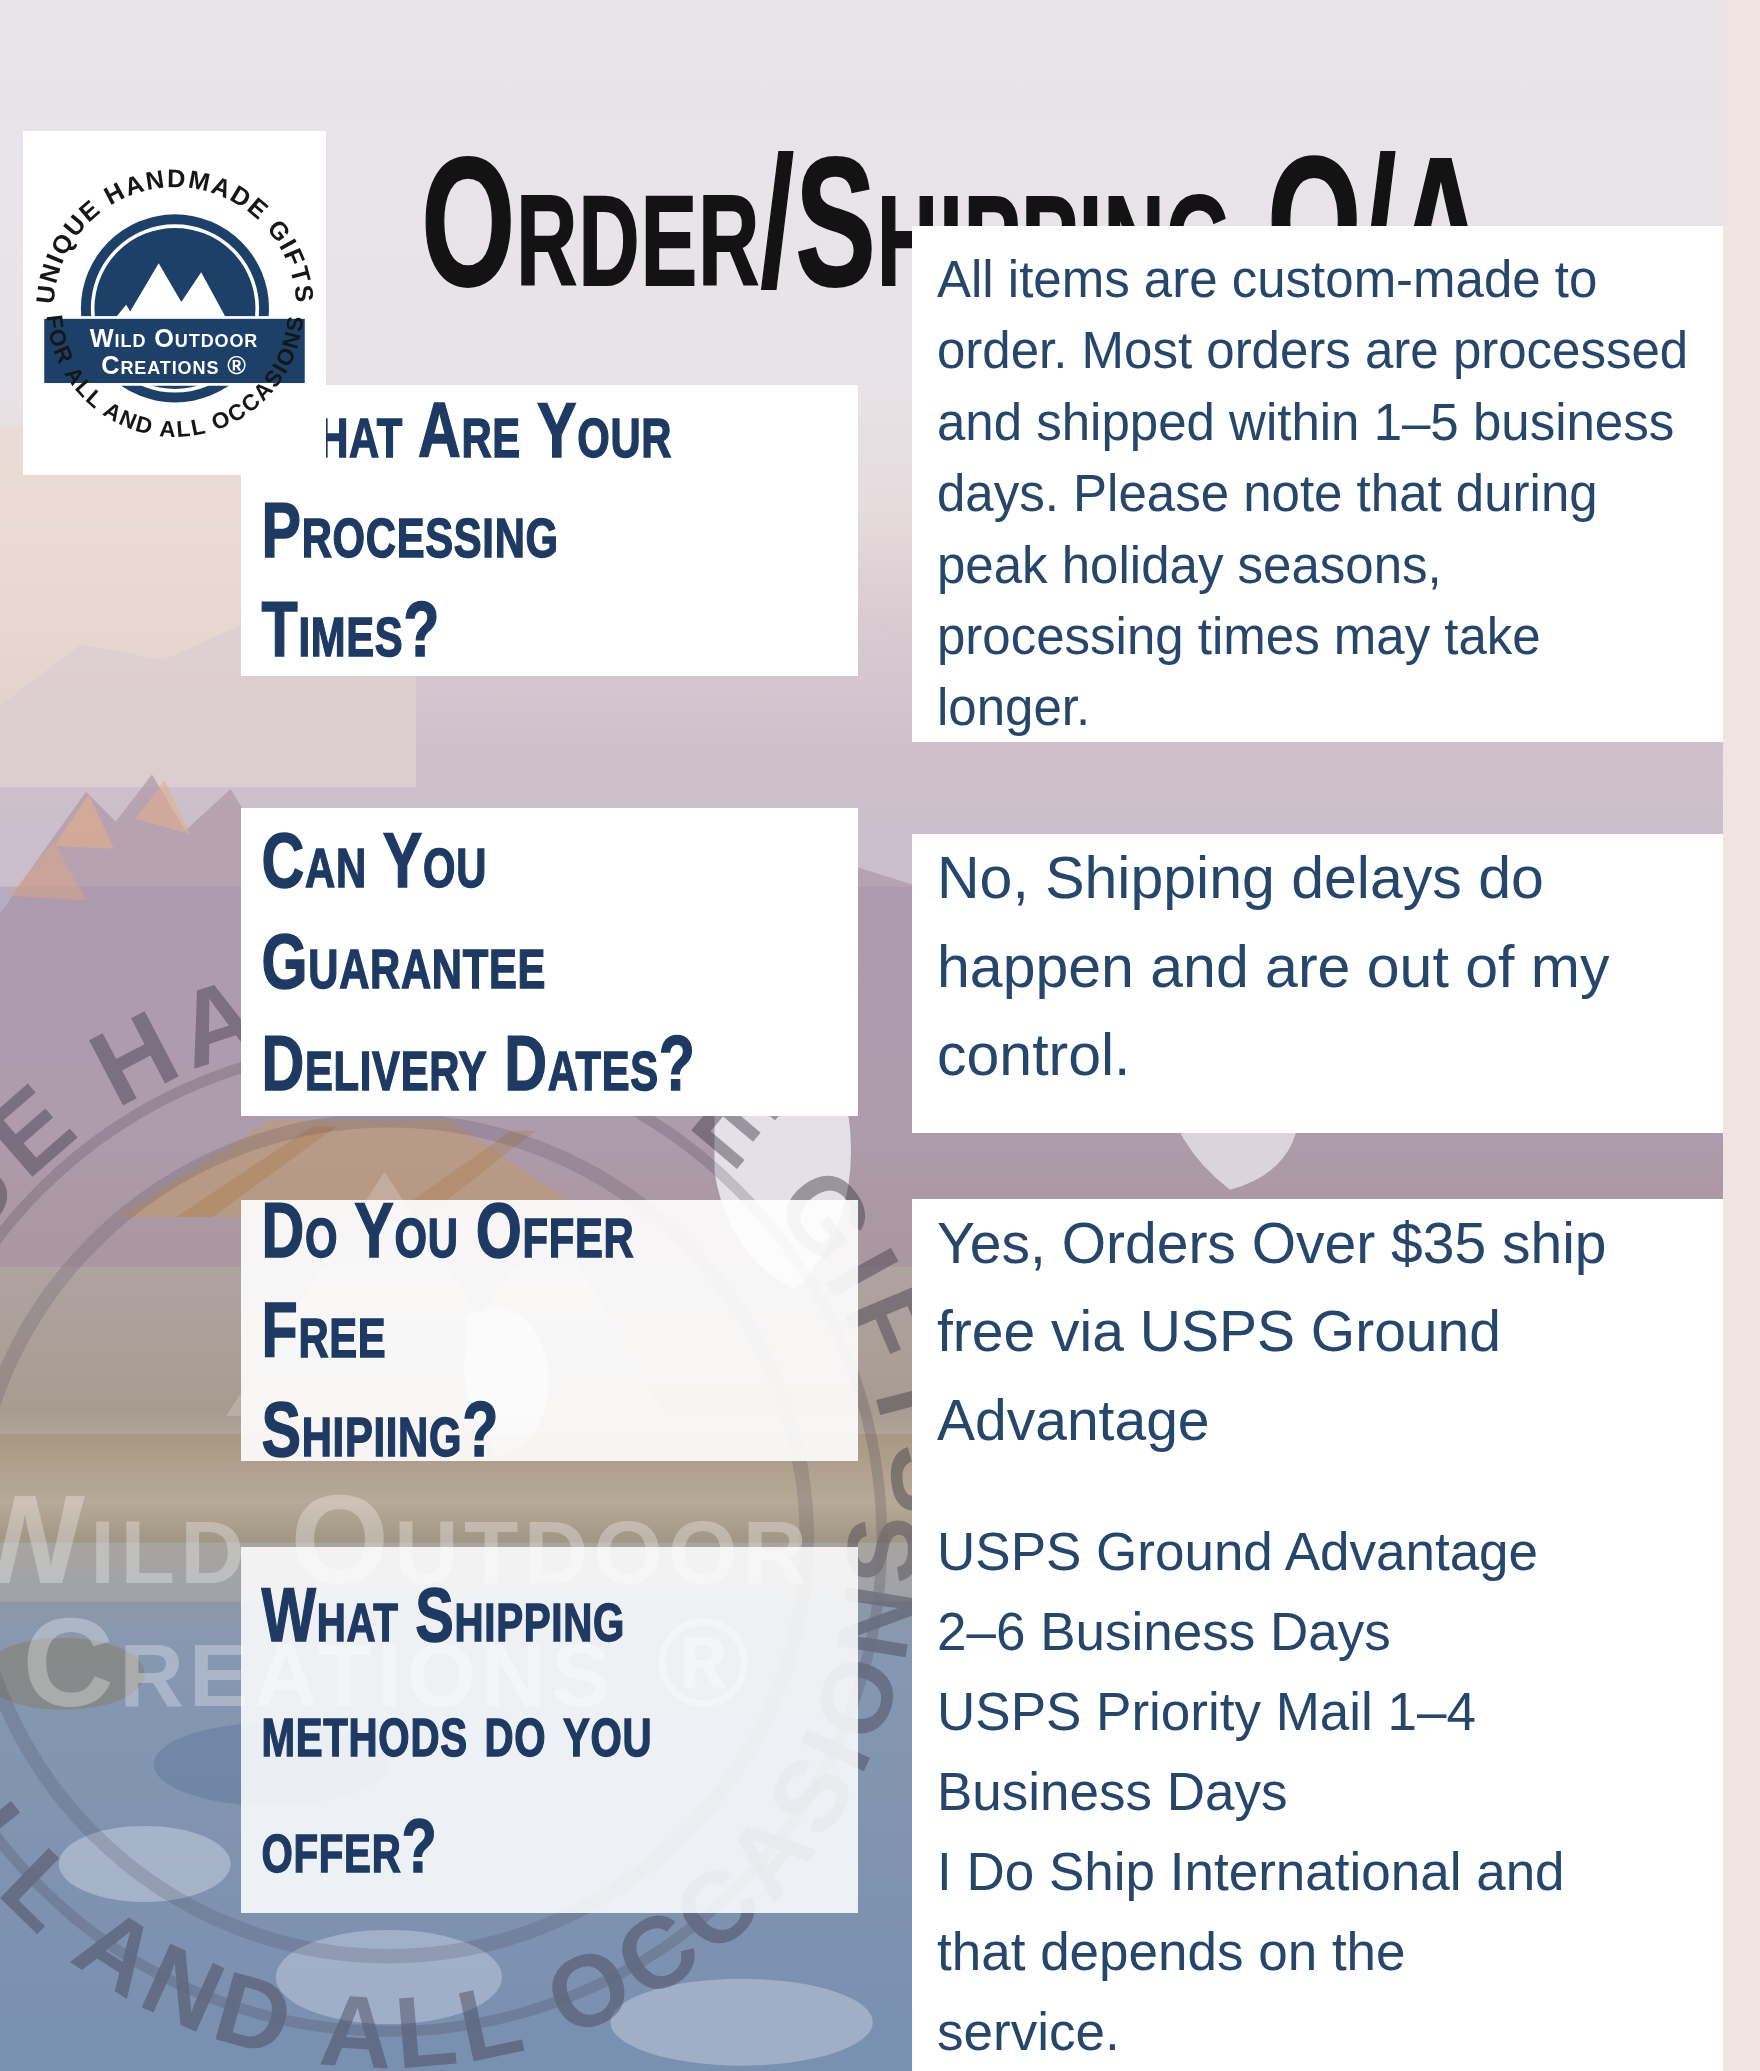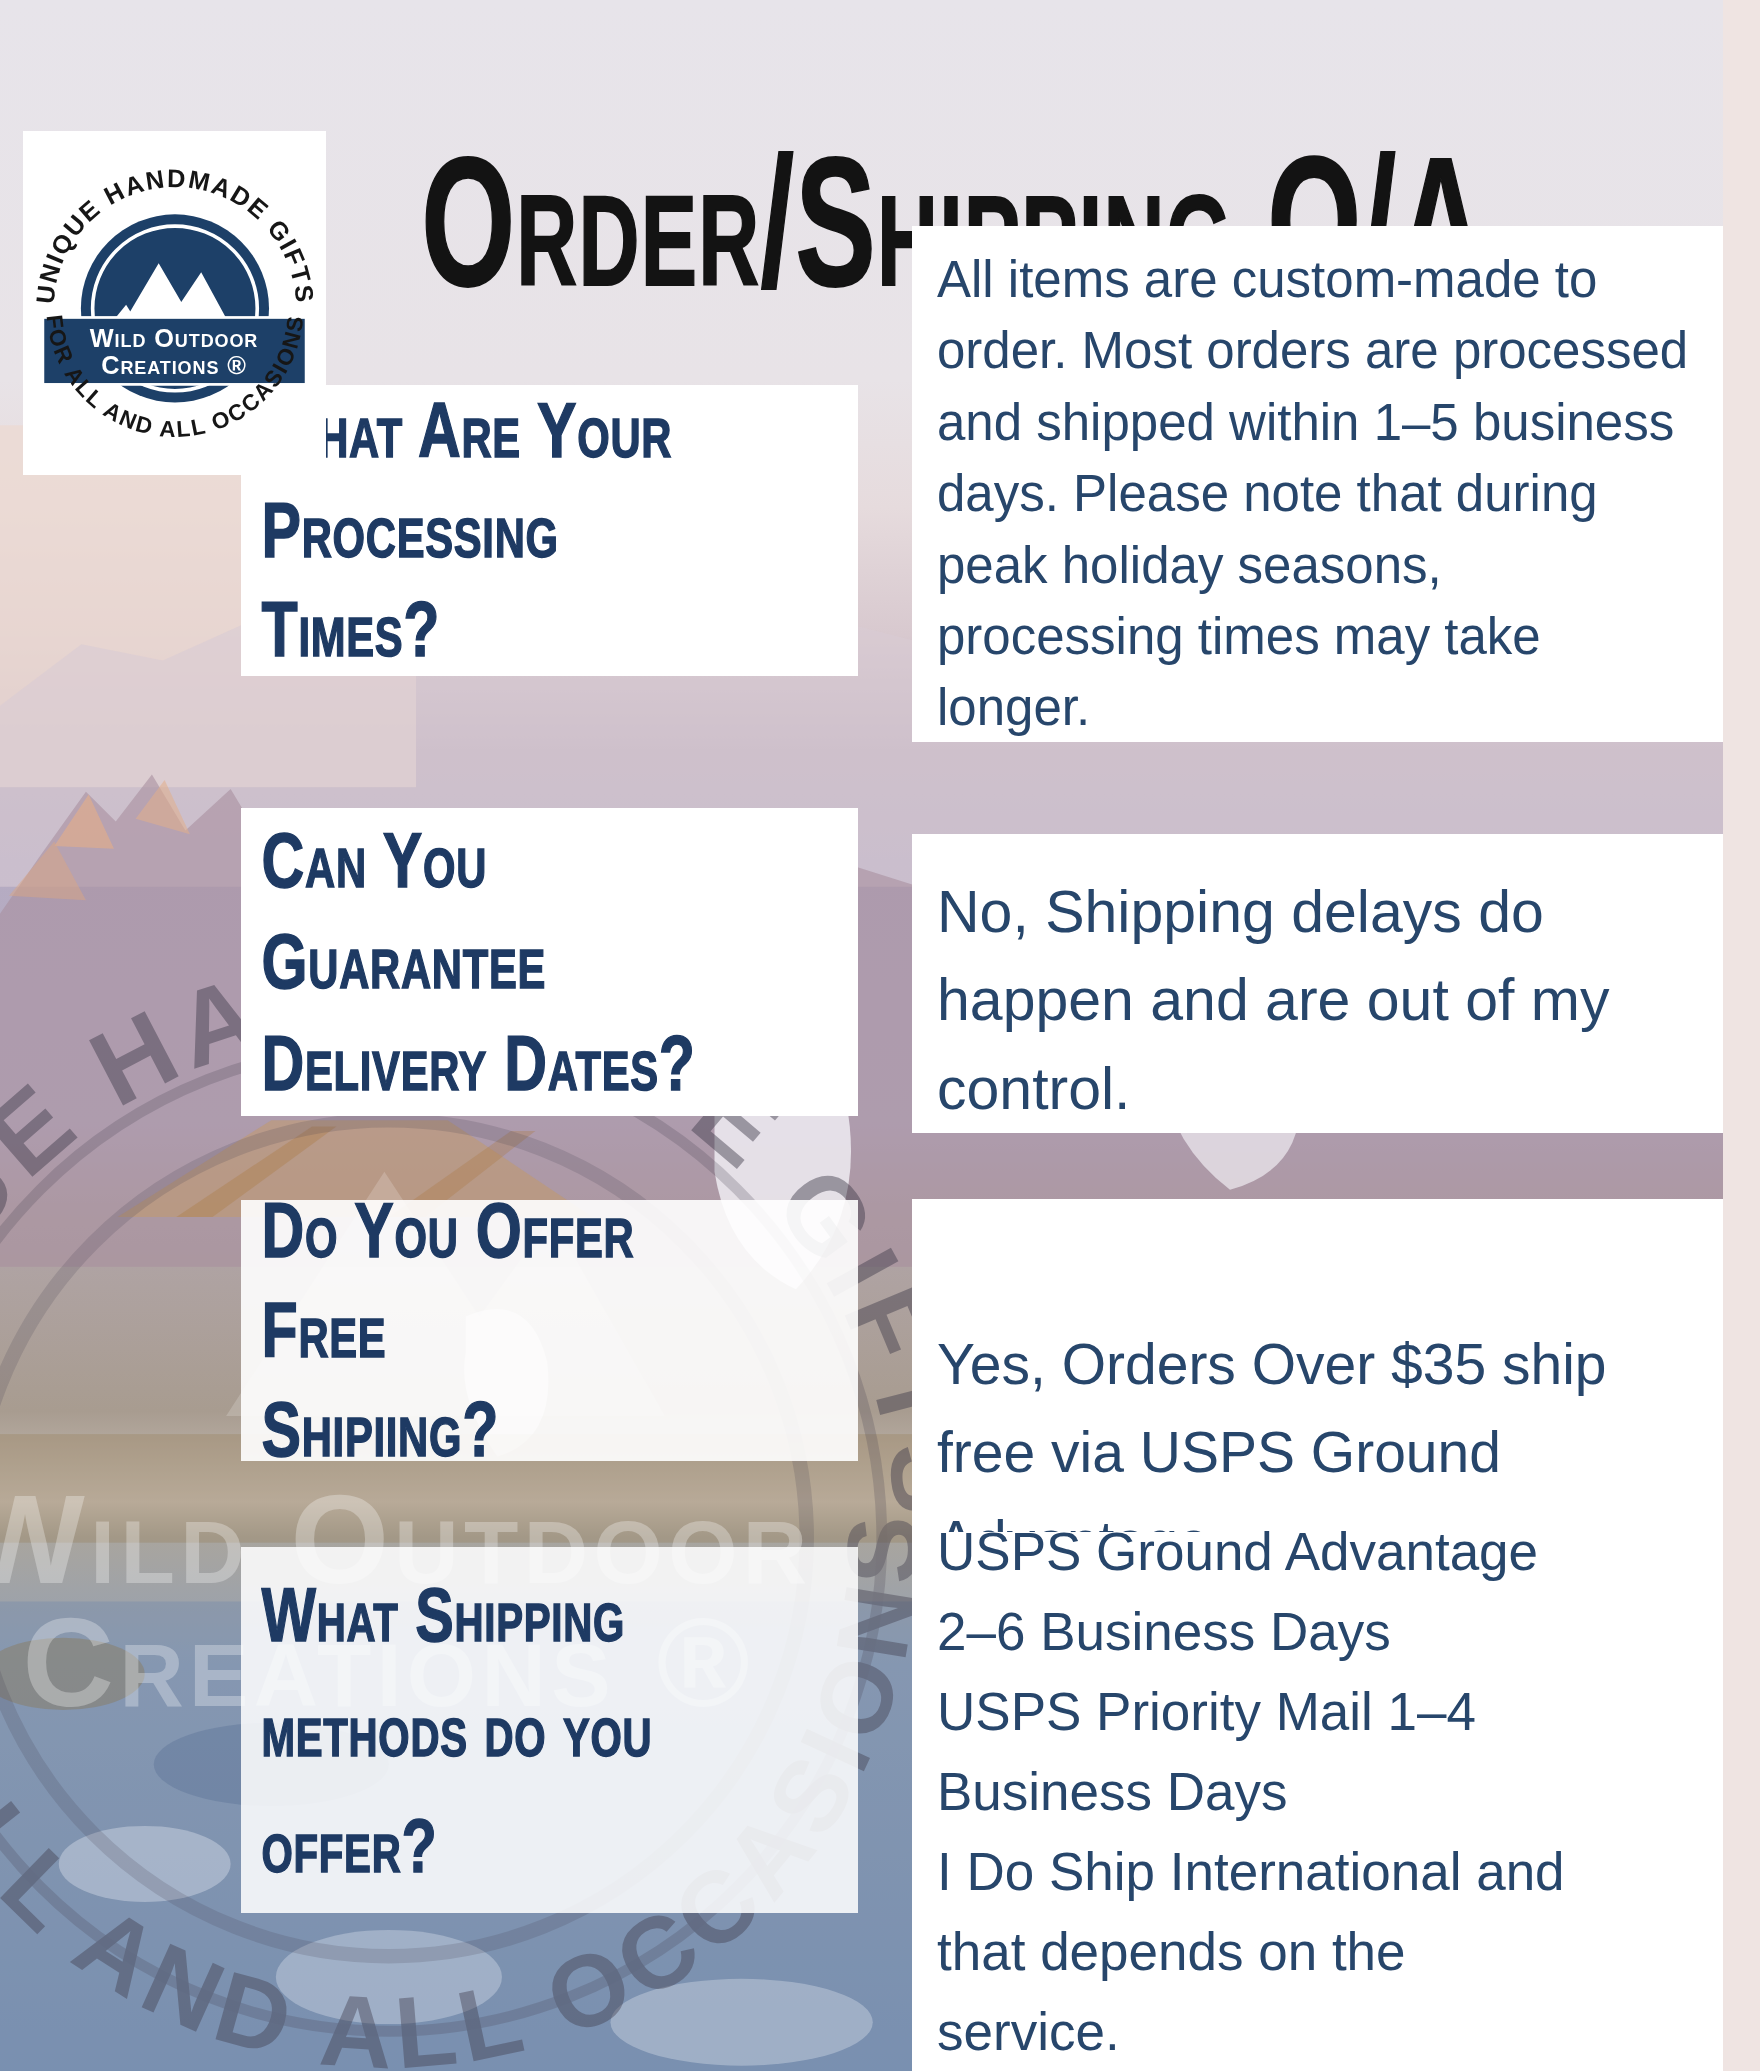--- a/index.html
+++ b/index.html
@@ -81,21 +81,21 @@
     transform-origin:0 50%;
     -webkit-text-stroke:1.4px #1e3a63;
   }
   .q2 .q-text{line-height:1.3;}
   .q4 .q-text{font-size:76px;line-height:1.52;}
   
   .a-card{
     position:absolute;left:912px;width:811px;
     background:#ffffff;
     color:#27466b;
-    display:flex;align-items:flex-end;
+    display:flex;align-items:flex-start;
     z-index:3;
   }
   .a-text{white-space:pre-line;padding:0 22px 0 25px;}
   .a1{top:226px;height:516px;align-items:flex-start;}
   .a1 .a-text{font-size:51px;line-height:1.40;padding-top:18px;}
   .a2{top:834px;height:299px;}
   .a2 .a-text{font-size:59px;line-height:1.50;}
   .a3{top:1199px;height:386px;}
   .a3 .a-text{font-size:57px;line-height:1.55;}
   .a4{top:1532px;height:540px;align-items:flex-end;}

